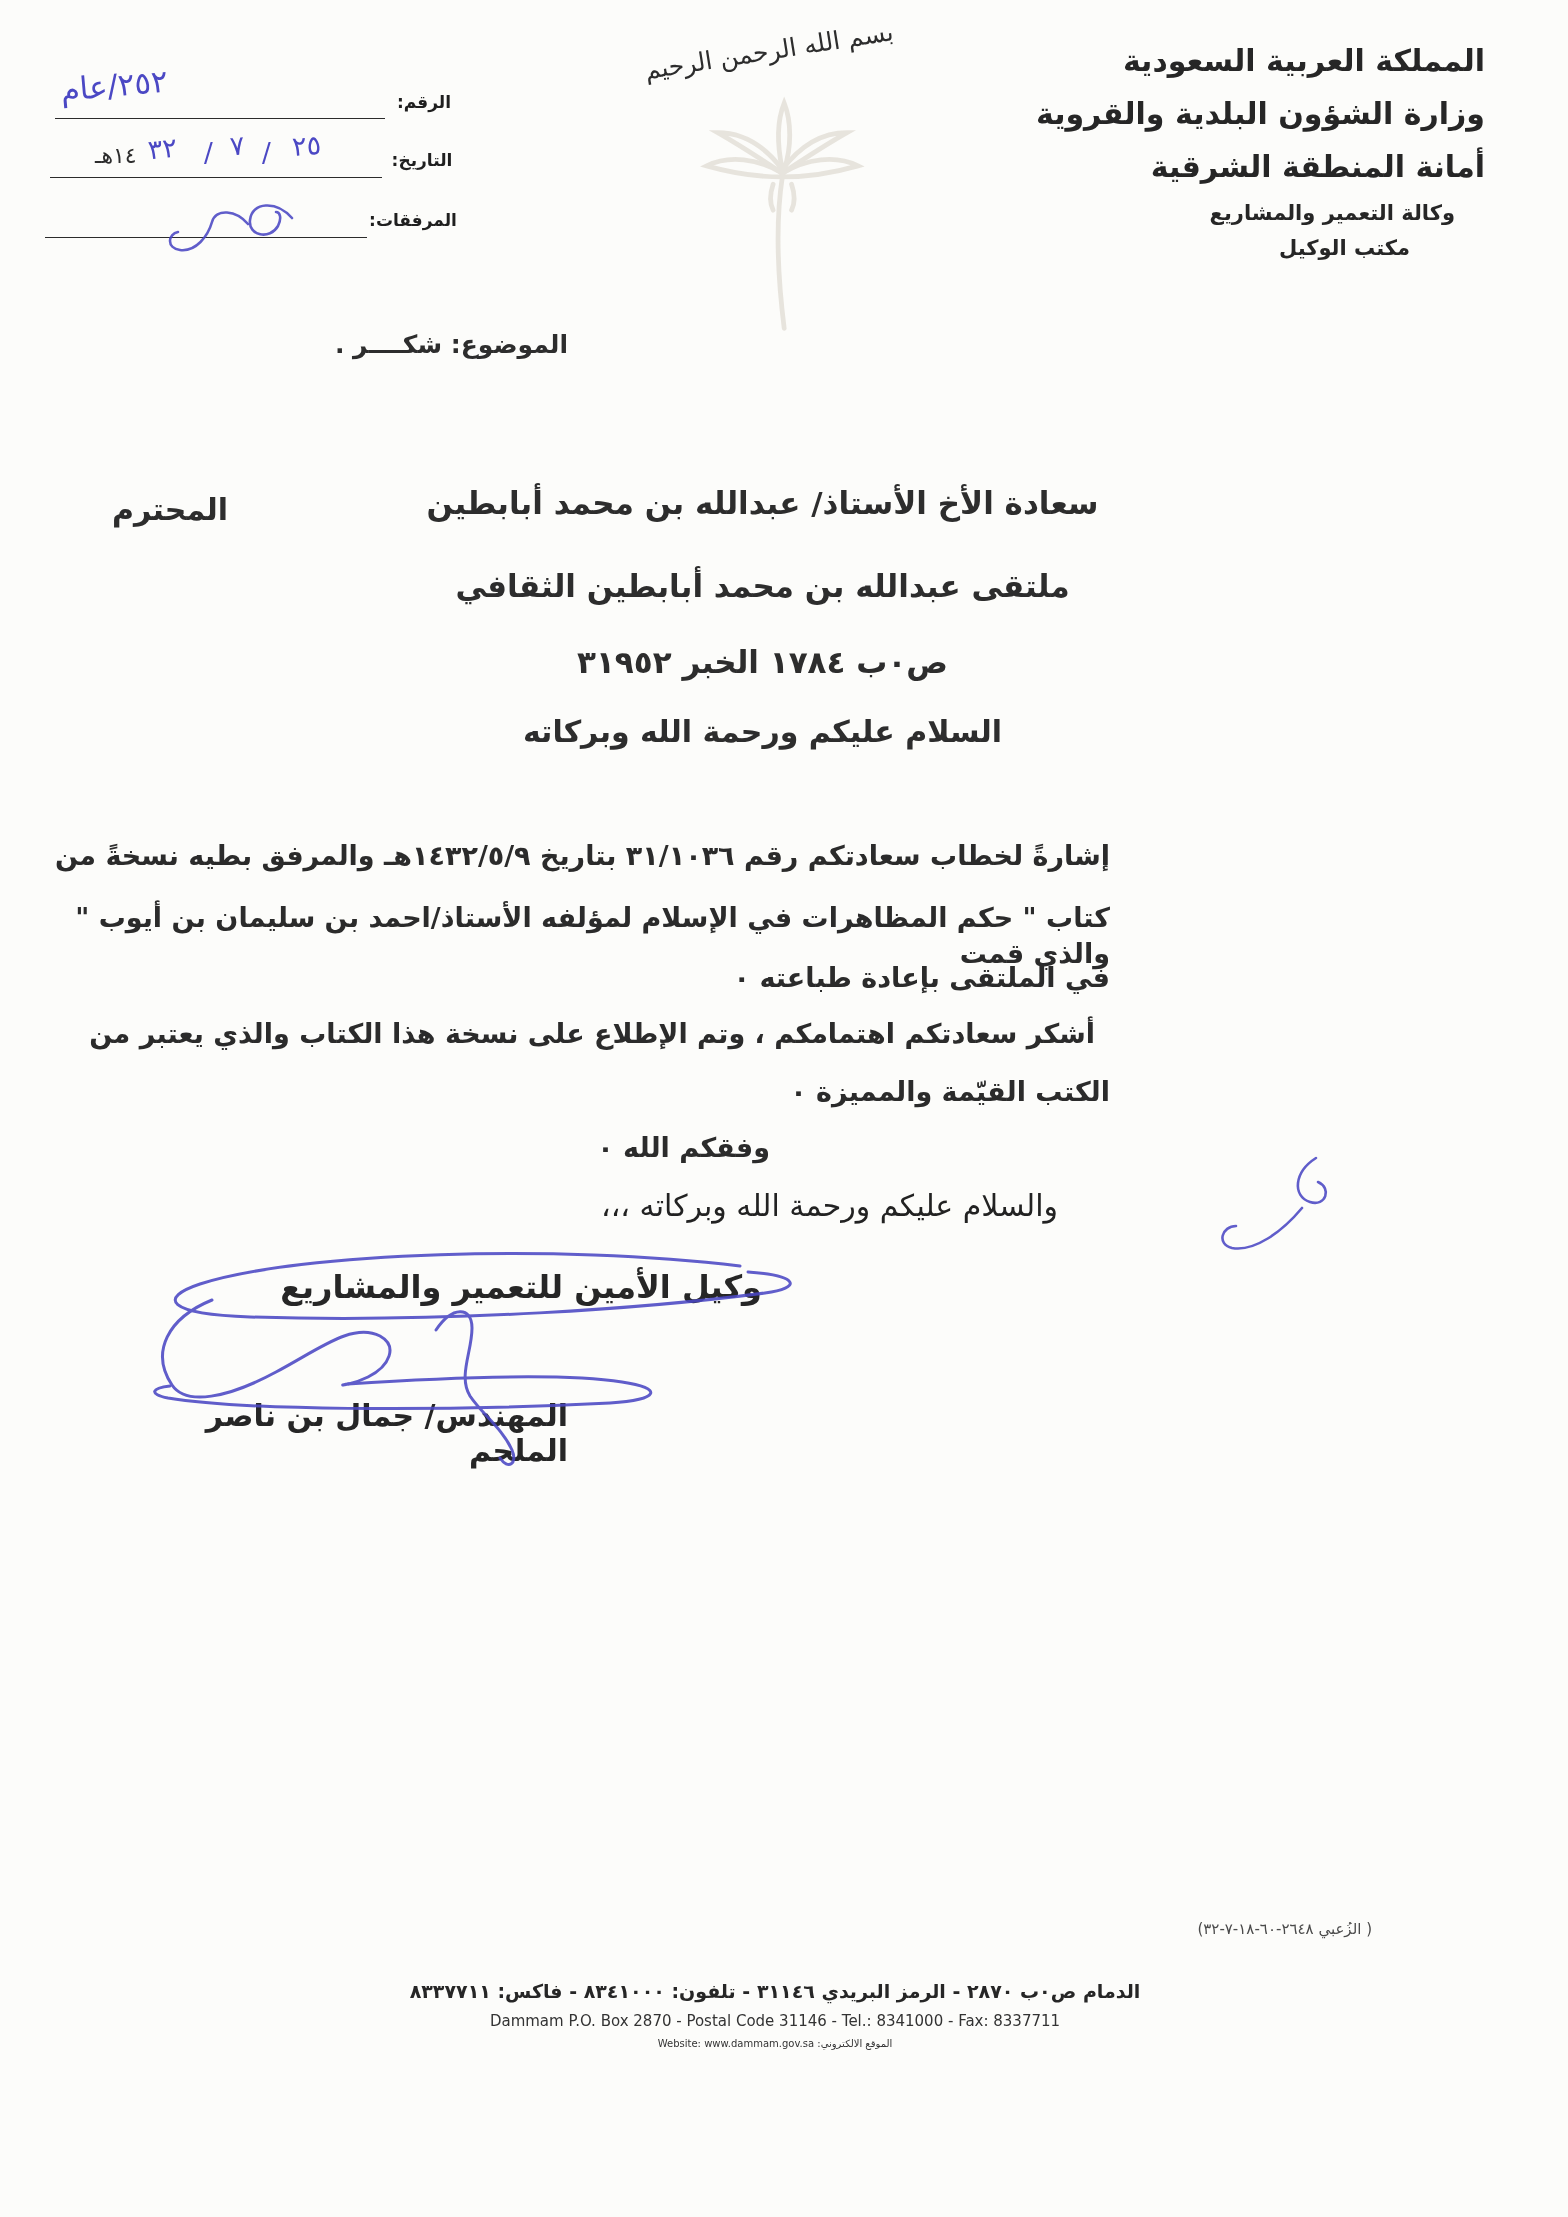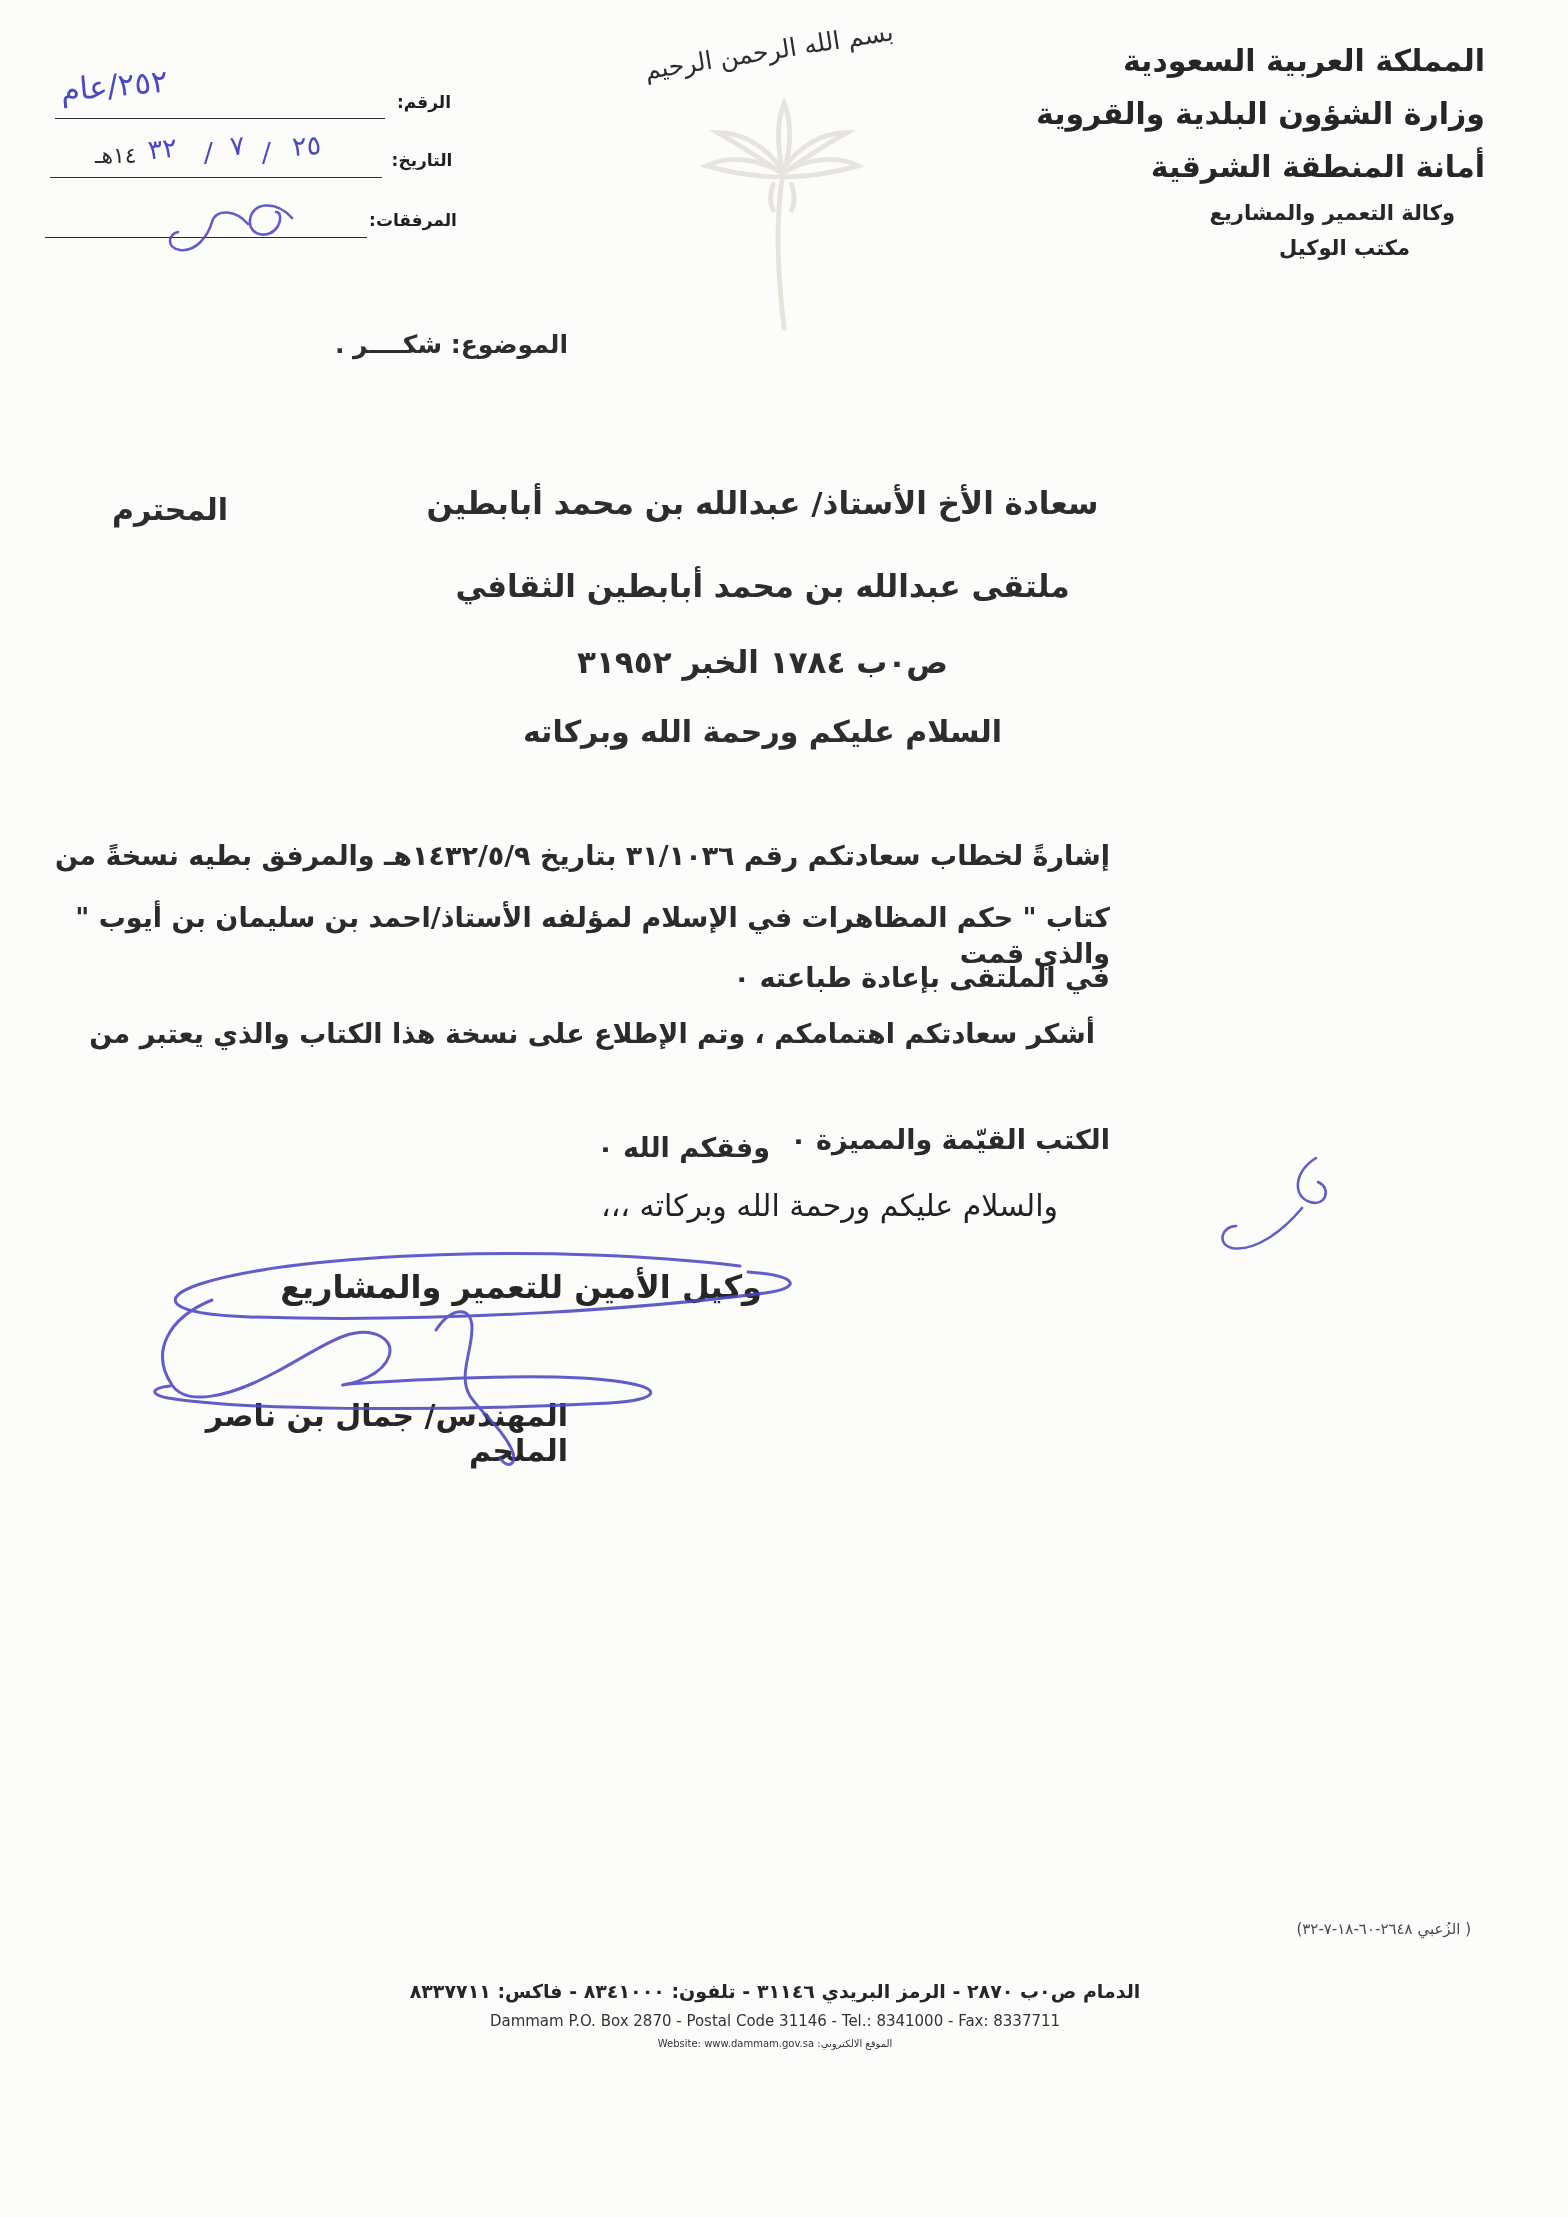--- a/index.html
+++ b/index.html
@@ -74,21 +74,21 @@
   <div class="abs rtl tc bold" dir="rtl" style="left:415px;top:485px;width:695px;font-size:31px;">سعادة الأخ الأستاذ/ عبدالله بن محمد أبابطين</div>
   <div class="abs rtl bold" dir="rtl" style="left:100px;top:492px;width:140px;font-size:30px;">المحترم</div>
   <div class="abs rtl tc bold" dir="rtl" style="left:415px;top:568px;width:695px;font-size:31px;">ملتقى عبدالله بن محمد أبابطين الثقافي</div>
   <div class="abs rtl tc bold" dir="rtl" style="left:415px;top:644px;width:695px;font-size:31px;">ص٠ب ١٧٨٤ الخبر ٣١٩٥٢</div>
   <div class="abs rtl tc bold" dir="rtl" style="left:415px;top:714px;width:695px;font-size:30px;">السلام عليكم ورحمة الله وبركاته</div>
 
   <div class="abs rtl tr body-line" dir="rtl" style="left:55px;top:838px;width:1055px;">إشارةً لخطاب سعادتكم رقم ٣١/١٠٣٦ بتاريخ ١٤٣٢/٥/٩هـ والمرفق بطيه نسخةً من</div>
   <div class="abs rtl tr body-line" dir="rtl" style="left:55px;top:900px;width:1055px;">كتاب " حكم المظاهرات في الإسلام لمؤلفه الأستاذ/احمد بن سليمان بن أيوب " والذي قمت</div>
   <div class="abs rtl tr body-line" dir="rtl" style="left:55px;top:960px;width:1055px;">في الملتقى بإعادة طباعته ٠</div>
   <div class="abs rtl tr body-line" dir="rtl" style="left:55px;top:1016px;width:1040px;">أشكر سعادتكم اهتمامكم ، وتم الإطلاع على نسخة هذا الكتاب والذي يعتبر من</div>
-  <div class="abs rtl tr body-line" dir="rtl" style="left:55px;top:1074px;width:1055px;margin-top:48px;">الكتب القيّمة والمميزة ٠</div>
+  <div class="abs rtl tr body-line" dir="rtl" style="left:55px;top:1074px;width:1055px;">الكتب القيّمة والمميزة ٠</div>
 
   <div class="abs rtl tr body-line" dir="rtl" style="left:55px;top:1130px;width:715px;">وفقكم الله ٠</div>
   <div class="abs rtl tr" dir="rtl" style="left:55px;top:1188px;width:1003px;font-size:30px;font-weight:400;color:#222;">والسلام عليكم ورحمة الله وبركاته ،،،</div>
 
   <div class="abs rtl tr bold" dir="rtl" style="left:100px;top:1268px;width:662px;font-size:32px;color:#262626;">وكيل الأمين للتعمير والمشاريع</div>
   <div class="abs rtl tr bold" dir="rtl" style="left:100px;top:1398px;width:468px;font-size:30px;color:#262626;">المهندس/ جمال بن ناصر الملحم</div>
 
   <svg class="abs inklayer" style="left:0;top:0;" width="1568" height="2217" viewBox="0 0 1568 2217">
     <g fill="none" stroke="#4b48c4" stroke-width="3" stroke-linecap="round" opacity="0.88">
 
@@ -104,21 +104,21 @@
 
       <g>
         <path d="M740,1266 C560,1244 300,1252 200,1284 C158,1298 166,1314 250,1317 C450,1323 650,1308 765,1293 C802,1288 800,1276 748,1272"></path>
         <path d="M212,1300 C168,1318 150,1352 172,1385 C186,1406 228,1398 276,1372 C318,1350 352,1322 380,1336 C398,1346 390,1366 368,1377 C350,1386 334,1386 348,1384"></path>
         <path d="M348,1384 C470,1376 570,1374 622,1382 C664,1388 660,1400 610,1403 C430,1412 240,1410 168,1398 C148,1394 152,1388 170,1386"></path>
         <path d="M436,1330 C452,1306 472,1306 472,1328 C472,1352 458,1376 470,1396 C482,1414 502,1428 512,1450 C518,1464 508,1470 500,1458"></path>
       </g>
     </g>
   </svg>
 
-  <div class="abs rtl" dir="rtl" style="left:1171px;top:1920px;width:300px;font-size:15px;color:#4a4a4a;">( الزُعبي ٢٦٤٨-٦٠-١٨-٧-٣٢)</div>
+  <div class="abs rtl" dir="rtl" style="left:1072px;top:1920px;width:300px;font-size:15px;color:#4a4a4a;">( الزُعبي ٢٦٤٨-٦٠-١٨-٧-٣٢)</div>
 
   <div class="abs tc" style="left:250px;top:1980px;width:1050px;">
     <div class="rtl bold" dir="rtl" style="font-size:19px;color:#262626;margin-bottom:10px;">الدمام ص٠ب ٢٨٧٠ - الرمز البريدي ٣١١٤٦ - تلفون: ٨٣٤١٠٠٠ - فاكس: ٨٣٣٧٧١١</div>
     <div style="font-size:15px;color:#333;margin-bottom:8px;">Dammam P.O. Box 2870 - Postal Code 31146 - Tel.: 8341000 - Fax: 8337711</div>
     <div class="rtl" dir="rtl" style="font-size:10px;color:#333;">
       <span>الموقع الالكتروني:</span>
       <span dir="ltr">Website: www.dammam.gov.sa</span>
     </div>
   </div>
 

